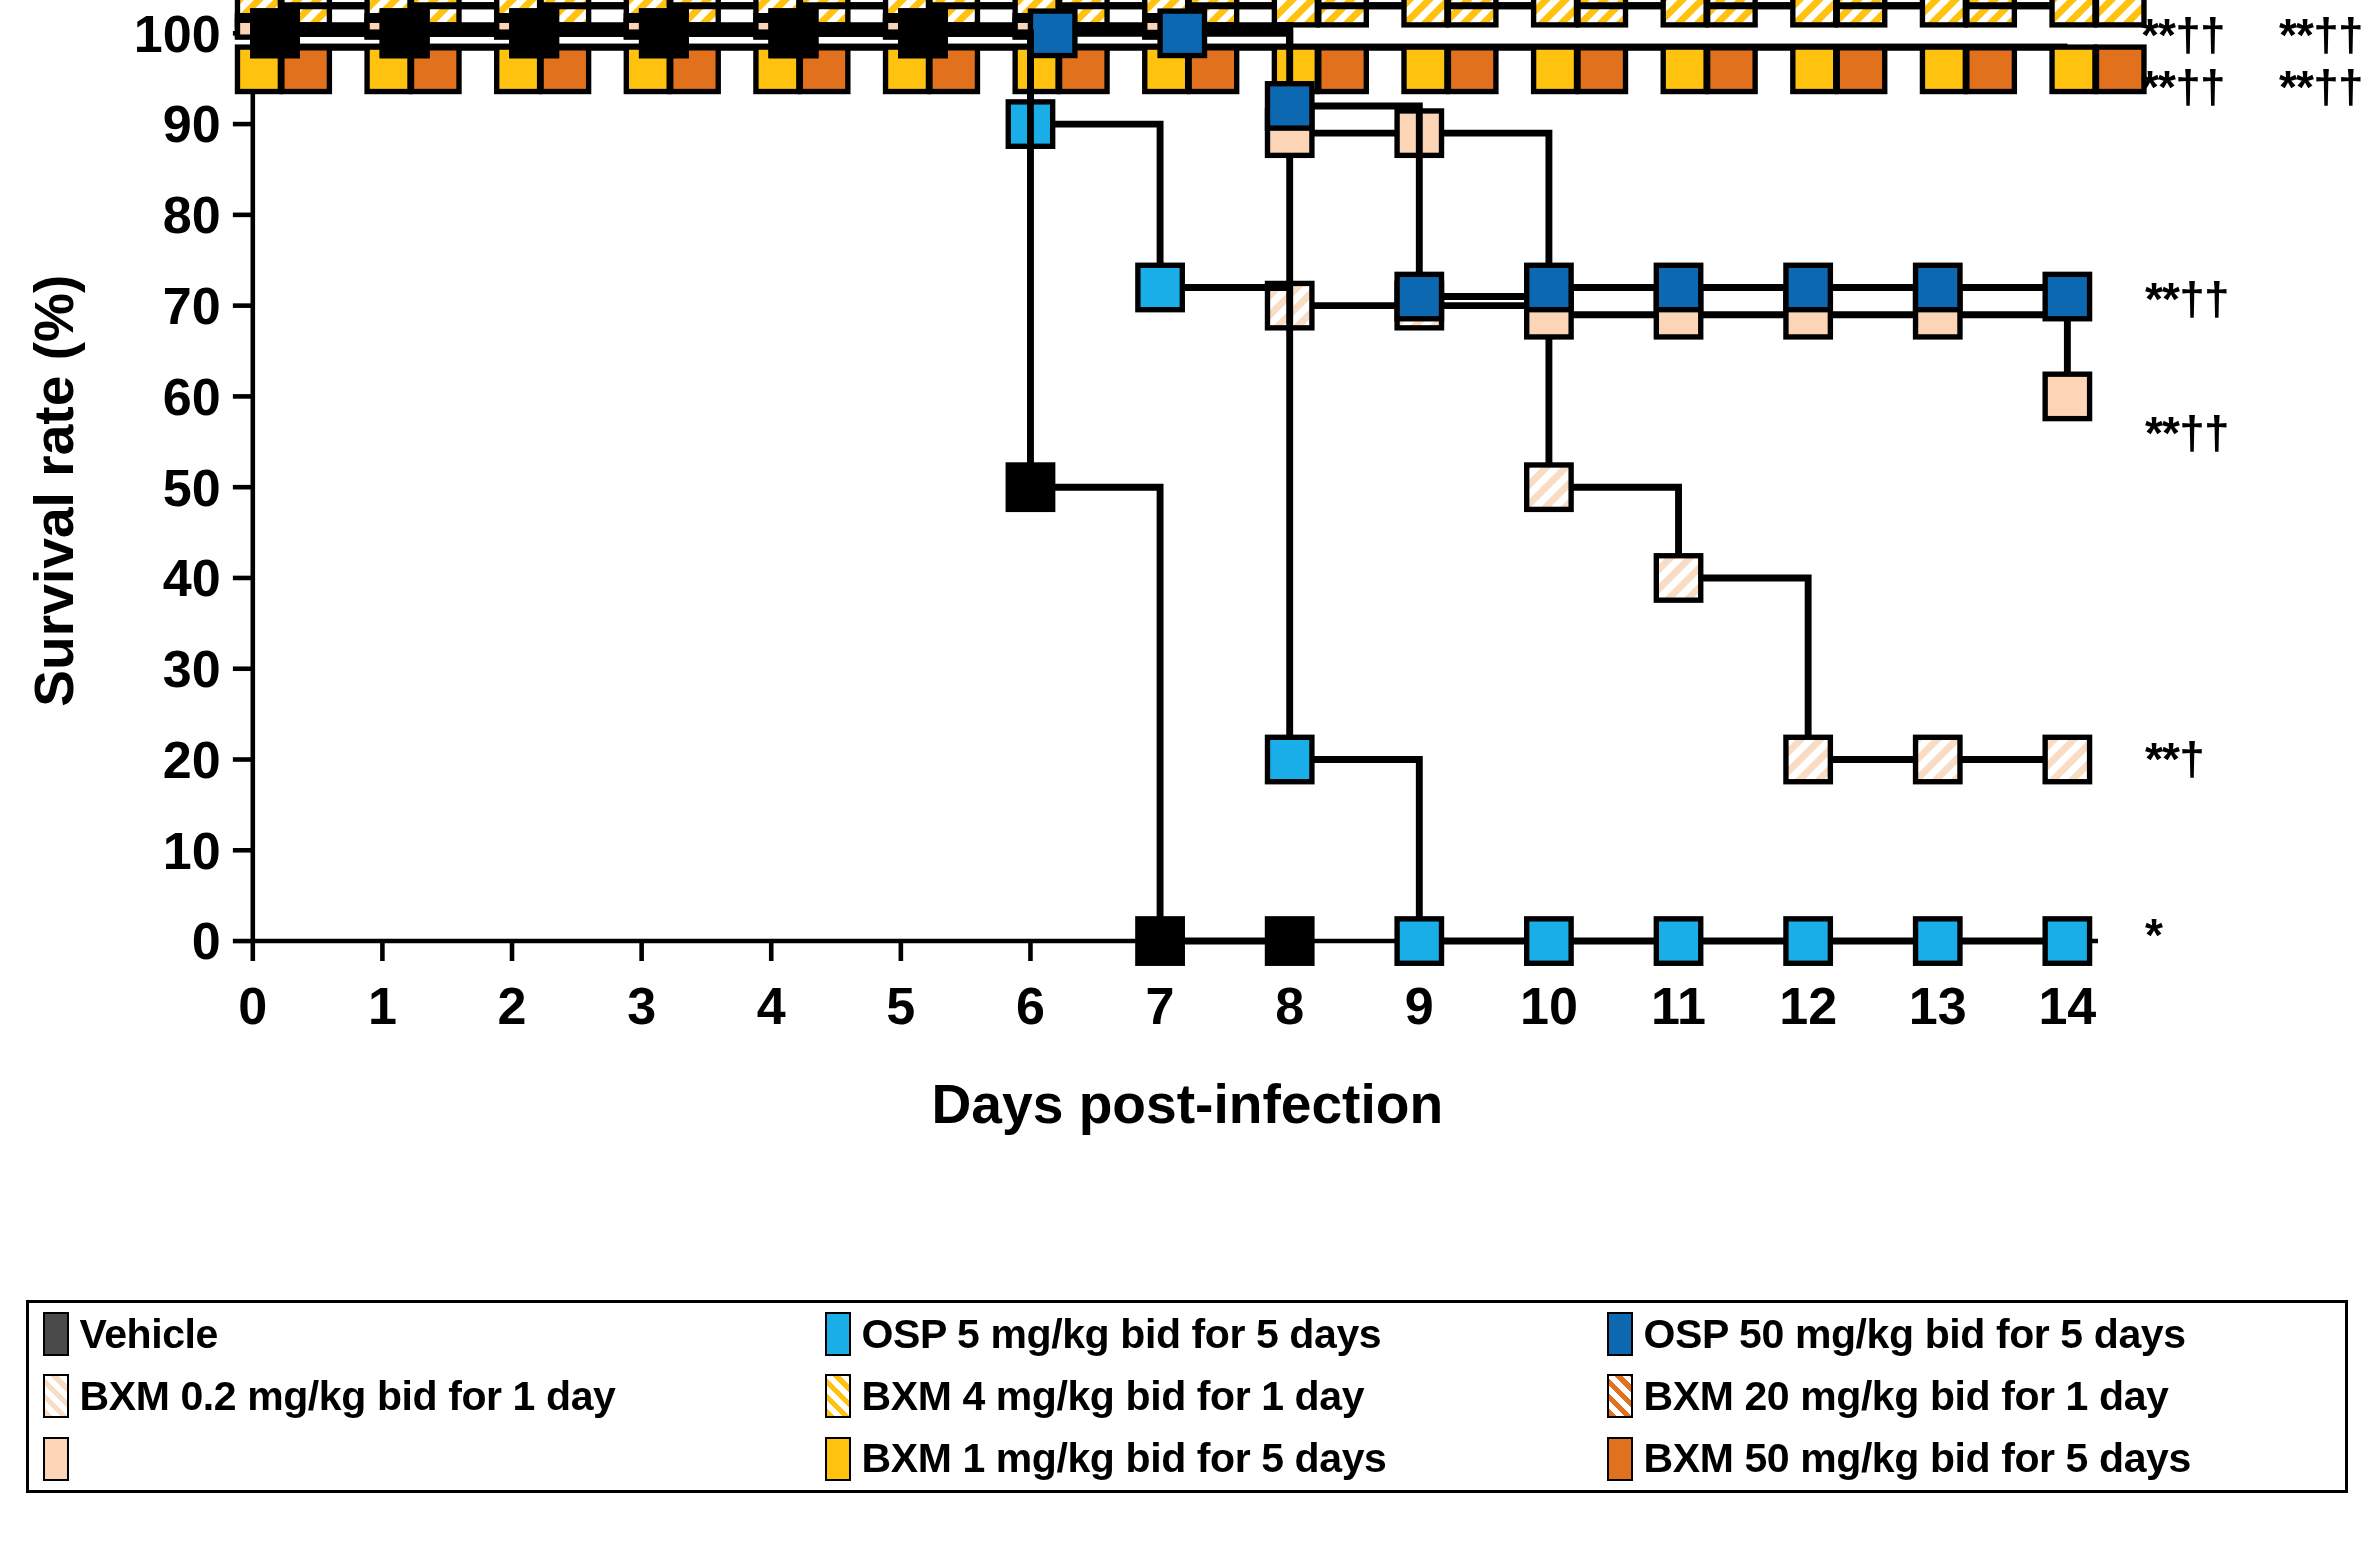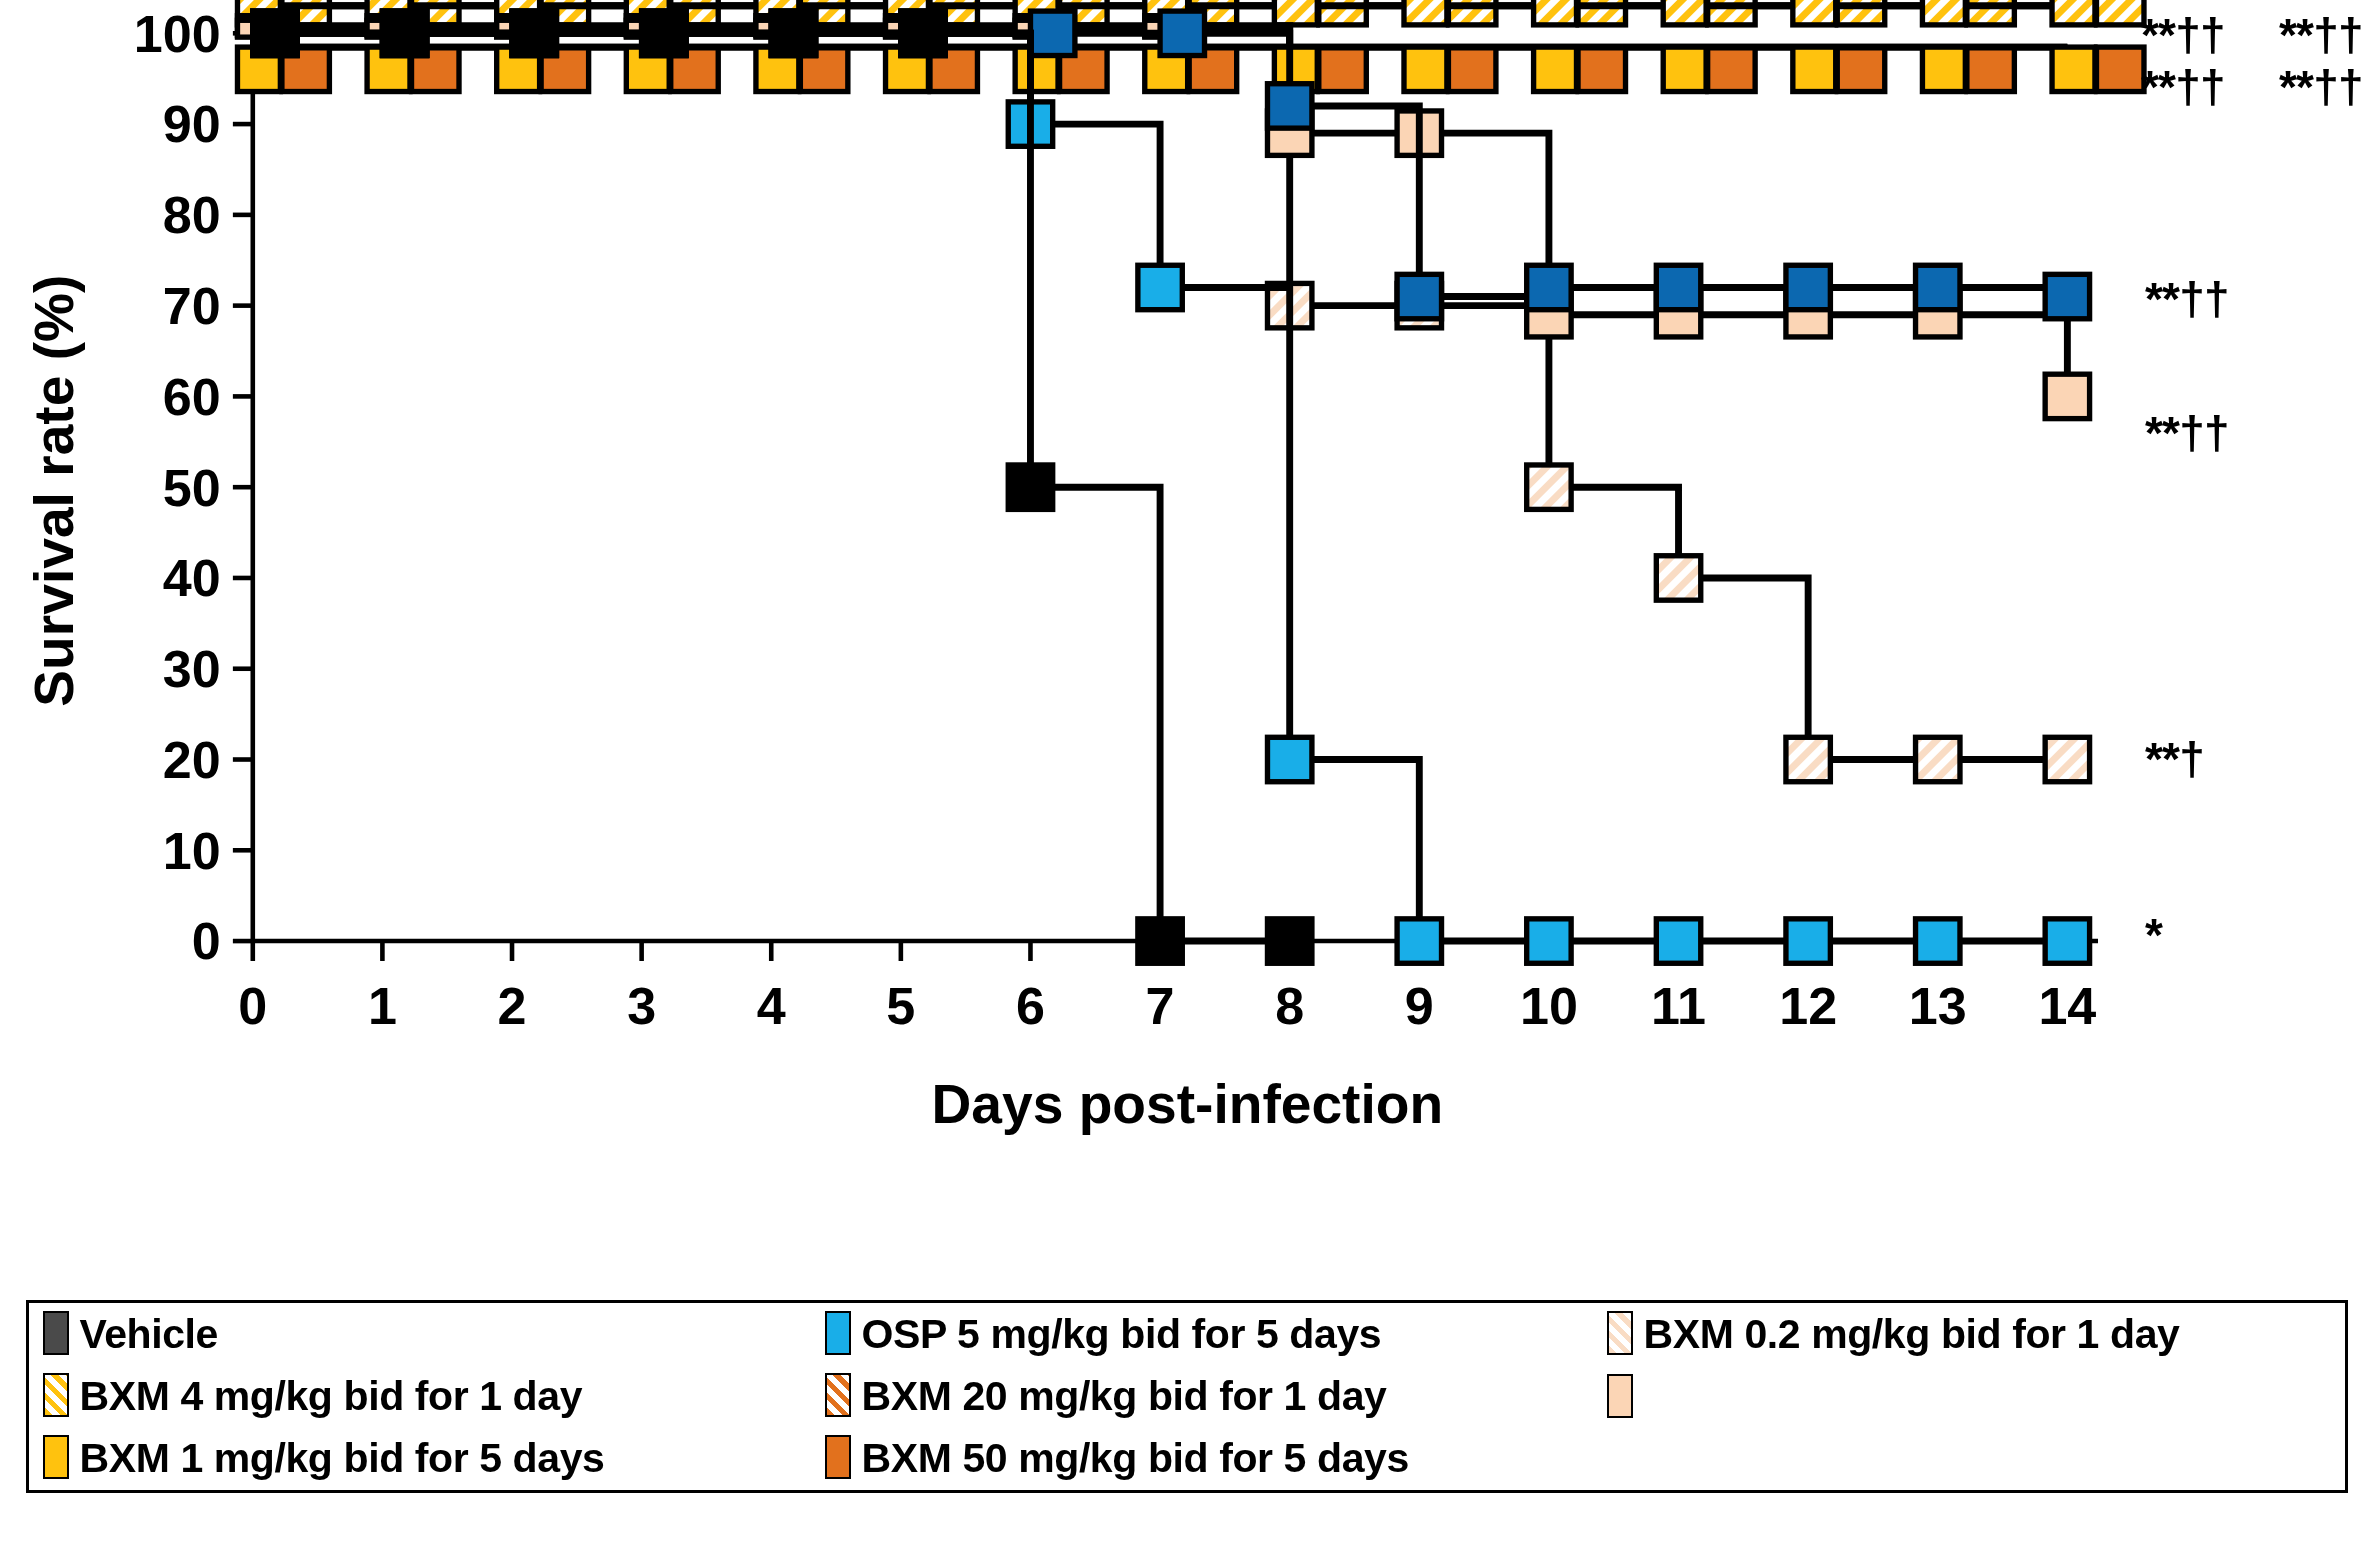--- a/index.html
+++ b/index.html
@@ -2,21 +2,21 @@
 <html style="font-size:12.3px"><head>
 <meta charset="utf-8">
 <style>
   html,body{margin:0;padding:0;background:#ffffff;}
   body{width:2377px;height:1542px;font-family:"Liberation Sans",sans-serif;overflow:hidden;}
   #root{position:relative;width:2377px;height:1542px;}
   svg{display:block;}
   .axis-label{font-weight:bold;fill:#000;}
   .legend-box{position:absolute;left:26px;top:1300px;width:2322px;height:193px;border:3.1px solid #000;background:#fff;box-sizing:border-box;}
   .legend-grid{display:grid;grid-template-columns:782px 782px 751px;grid-template-rows:1fr 1fr 1fr;width:100%;height:100%;align-items:center;padding-left:13.8px;box-sizing:border-box;}
-  .legend-item{display:flex;gap:10.7px;}
+  .legend-item{display:flex;align-items:center;gap:10.7px;}
   .legend-swatch{width:26px;height:44px;border:2.3px solid #000;box-sizing:border-box;flex:0 0 auto;}
   .legend-text{font-size:41px;font-weight:bold;color:#000;white-space:nowrap;letter-spacing:-0.4px;}
   .annot{position:absolute;font-size:46px;font-weight:bold;color:#000;white-space:nowrap;letter-spacing:-0.8px;}
 </style>
 </head>
 <body>
 
 <div id="root">
 
   <svg id="plot" width="2377" height="1303" viewBox="0 0 3103 1700">
@@ -274,20 +274,24 @@
     <div class="legend-grid" id="legend-grid">
         <div class="legend-item">
           <div class="legend-swatch" style="background: rgb(74, 74, 74);"></div>
           <div class="legend-text">Vehicle</div>
         </div>
         <div class="legend-item">
           <div class="legend-swatch" style="background: rgb(25, 174, 232);"></div>
           <div class="legend-text">OSP 5 mg/kg bid for 5 days</div>
         </div>
         <div class="legend-item">
+          <div class="legend-swatch" style="background: rgb(12, 104, 176);"></div>
+          <div class="legend-text">OSP 50 mg/kg bid for 5 days</div>
+        </div>
+        <div class="legend-item">
           <div class="legend-swatch" style="background: repeating-linear-gradient(45deg, rgb(249, 220, 196) 0px, rgb(249, 220, 196) 5.4px, rgb(255, 255, 255) 5.4px, rgb(255, 255, 255) 10.7px);"></div>
           <div class="legend-text">BXM 0.2 mg/kg bid for 1 day</div>
         </div>
         <div class="legend-item">
           <div class="legend-swatch" style="background: repeating-linear-gradient(45deg, rgb(255, 194, 14) 0px, rgb(255, 194, 14) 5.4px, rgb(255, 255, 255) 5.4px, rgb(255, 255, 255) 10.7px);"></div>
           <div class="legend-text">BXM 4 mg/kg bid for 1 day</div>
         </div>
         <div class="legend-item">
           <div class="legend-swatch" style="background: repeating-linear-gradient(45deg, rgb(226, 113, 29) 0px, rgb(226, 113, 29) 5.4px, rgb(255, 255, 255) 5.4px, rgb(255, 255, 255) 10.7px);"></div>
           <div class="legend-text">BXM 20 mg/kg bid for 1 day</div>

